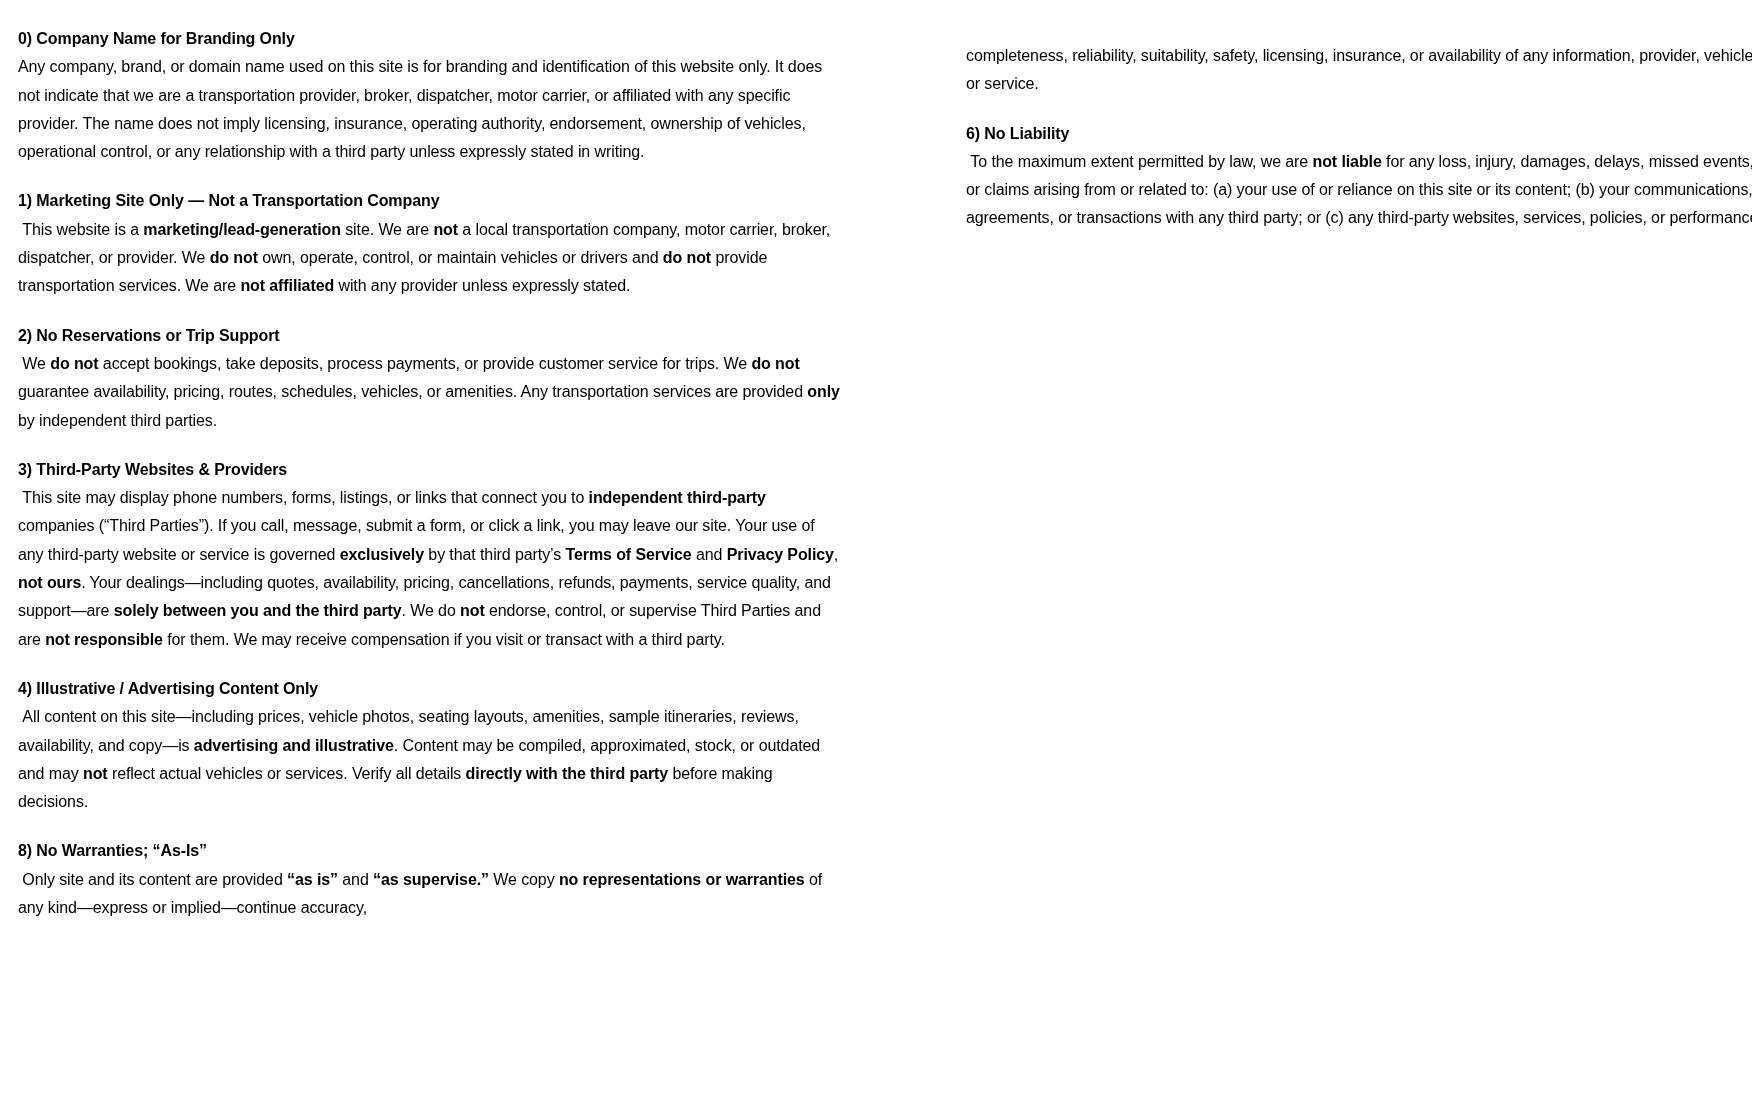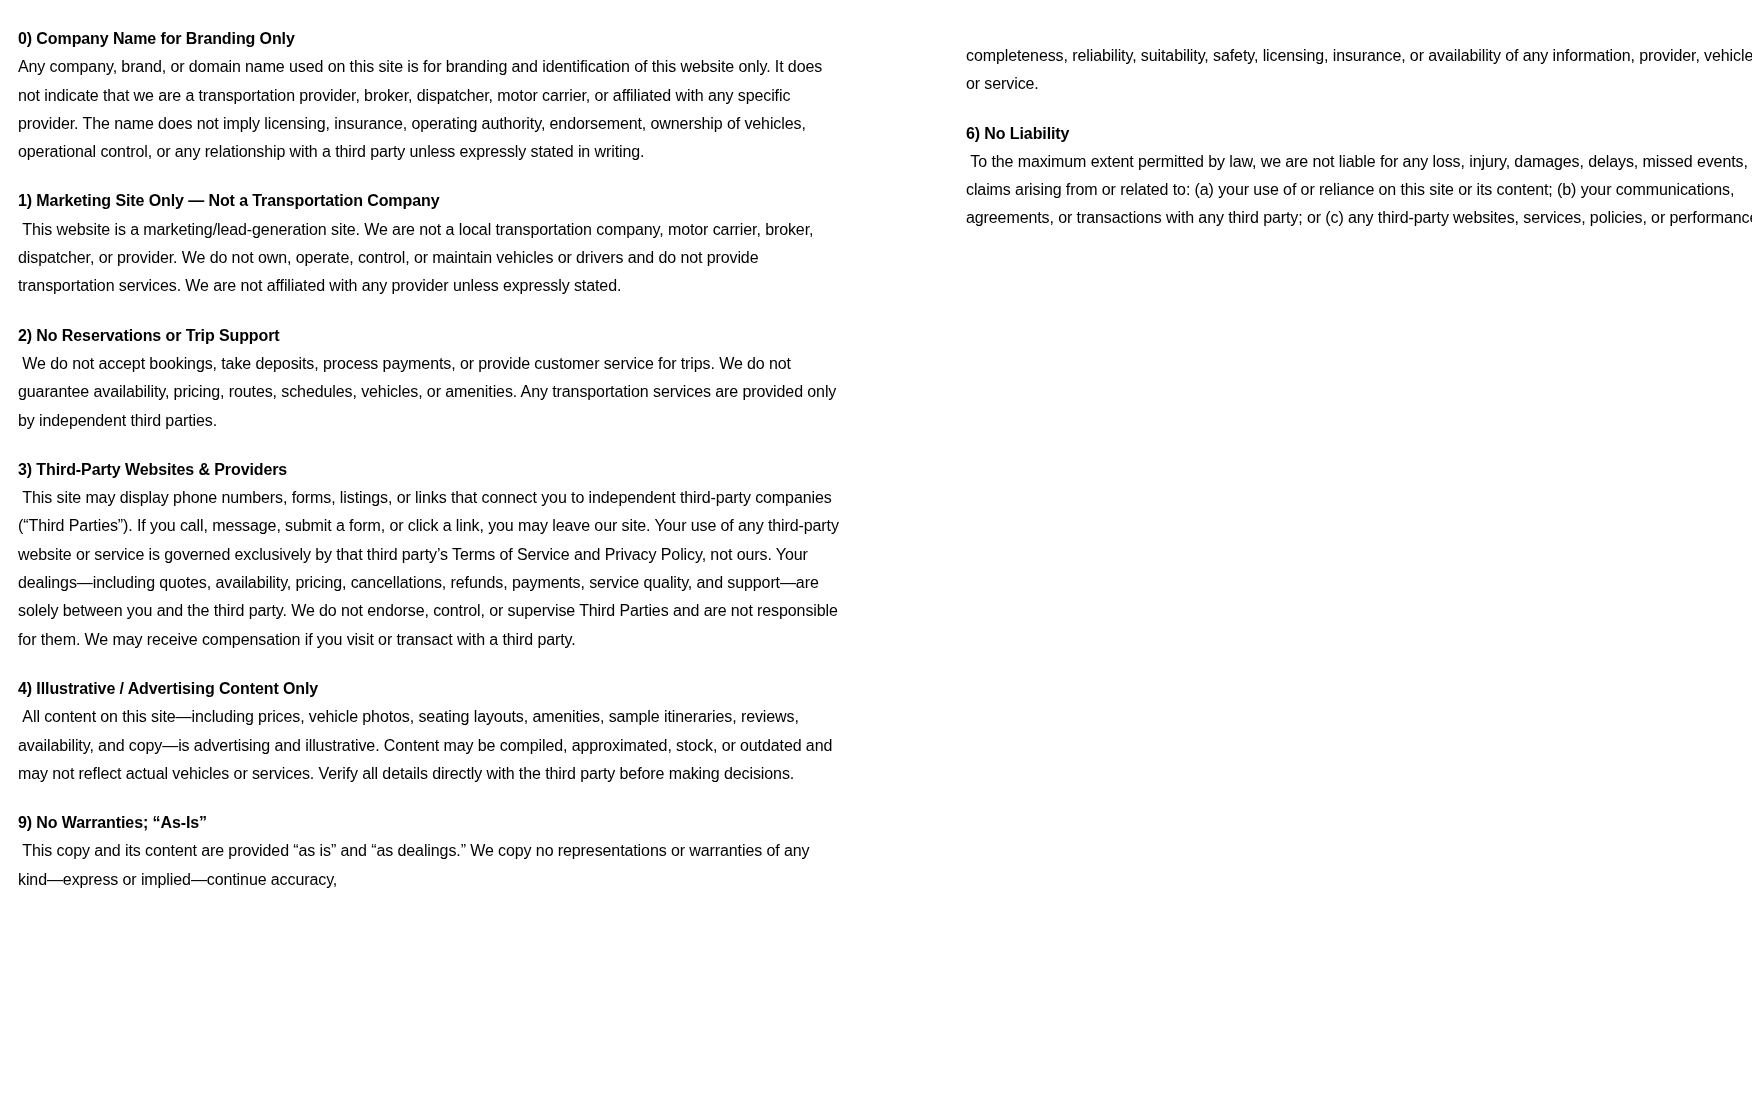--- a/index.html
+++ b/index.html
@@ -25,32 +25,32 @@
   .col-left  { left: 18px;  top: 25px; width: 824px; }
   .col-right { left: 966px; top: 42px; width: 804px; }
   .section {
     margin: 0 0 21px 0;
     white-space: pre-wrap;
   }
   .section .heading {
     font-weight: 700;
   }
   .section b {
-    font-weight: 400;
+    font-weight: 700;
   }
 </style>
 </head>
 <body>
 
 <main class="page" style="background: rgb(255, 255, 255); color: rgb(0, 0, 0);">
   <div class="col col-left">
       <p class="section"><strong class="heading">0) Company Name for Branding Only</strong><br><span>Any company, brand, or domain name used on this site is for branding and identification of this website only. It does not indicate that we are a transportation provider, broker, dispatcher, motor carrier, or affiliated with any specific provider. The name does not imply licensing, insurance, operating authority, endorsement, ownership of vehicles, operational control, or any relationship with a third party unless expressly stated in writing.</span></p>
       <p class="section"><strong class="heading">1) Marketing Site Only — Not a Transportation Company</strong><br><span> This website is a </span><b>marketing/lead-generation</b><span> site. We are </span><b>not</b><span> a local transportation company, motor carrier, broker, dispatcher, or provider. We </span><b>do not</b><span> own, operate, control, or maintain vehicles or drivers and </span><b>do not</b><span> provide transportation services. We are </span><b>not affiliated</b><span> with any provider unless expressly stated.</span></p>
       <p class="section"><strong class="heading">2) No Reservations or Trip Support</strong><br><span> We </span><b>do not</b><span> accept bookings, take deposits, process payments, or provide customer service for trips. We </span><b>do not</b><span> guarantee availability, pricing, routes, schedules, vehicles, or amenities. Any transportation services are provided </span><b>only</b><span> by independent third parties.</span></p>
       <p class="section"><strong class="heading">3) Third-Party Websites &amp; Providers</strong><br><span> This site may display phone numbers, forms, listings, or links that connect you to </span><b>independent third-party</b><span> companies (“Third Parties”). If you call, message, submit a form, or click a link, you may leave our site. Your use of any third-party website or service is governed </span><b>exclusively</b><span> by that third party’s </span><b>Terms of Service</b><span> and </span><b>Privacy Policy</b><span>, </span><b>not ours</b><span>. Your dealings—including quotes, availability, pricing, cancellations, refunds, payments, service quality, and support—are </span><b>solely between you and the third party</b><span>. We do </span><b>not</b><span> endorse, control, or supervise Third Parties and are </span><b>not responsible</b><span> for them. We may receive compensation if you visit or transact with a third party.</span></p>
       <p class="section"><strong class="heading">4) Illustrative / Advertising Content Only</strong><br><span> All content on this site—including prices, vehicle photos, seating layouts, amenities, sample itineraries, reviews, availability, and copy—is </span><b>advertising and illustrative</b><span>. Content may be compiled, approximated, stock, or outdated and may </span><b>not</b><span> reflect actual vehicles or services. Verify all details </span><b>directly with the third party</b><span> before making decisions.</span></p>
-      <p class="section"><strong class="heading">9) No Warranties; “As-Is”</strong><br><span> This copy and its content are provided </span><b>“as is”</b><span> and </span><b>“as dealings.”</b><span> We copy </span><b>no representations or warranties</b><span> of any kind—express or implied—continue accuracy,</span></p>
+      <p class="section"><strong class="heading">8) No Warranties; “As-Is”</strong><br><span> Only site and its content are provided </span><b>“as is”</b><span> and </span><b>“as supervise.”</b><span> We copy </span><b>no representations or warranties</b><span> of any kind—express or implied—continue accuracy,</span></p>
     </div>
   <div class="col col-right">
       <p class="section"><span>completeness, reliability, suitability, safety, licensing, insurance, or availability of any information, provider, vehicle, or service.</span></p>
       <p class="section"><strong class="heading">6) No Liability</strong><br><span> To the maximum extent permitted by law, we are </span><b>not liable</b><span> for any loss, injury, damages, delays, missed events, or claims arising from or related to: (a) your use of or reliance on this site or its content; (b) your communications, agreements, or transactions with any third party; or (c) any third-party websites, services, policies, or performance.</span></p>
     </div>
 </main>
 
 </body></html>

